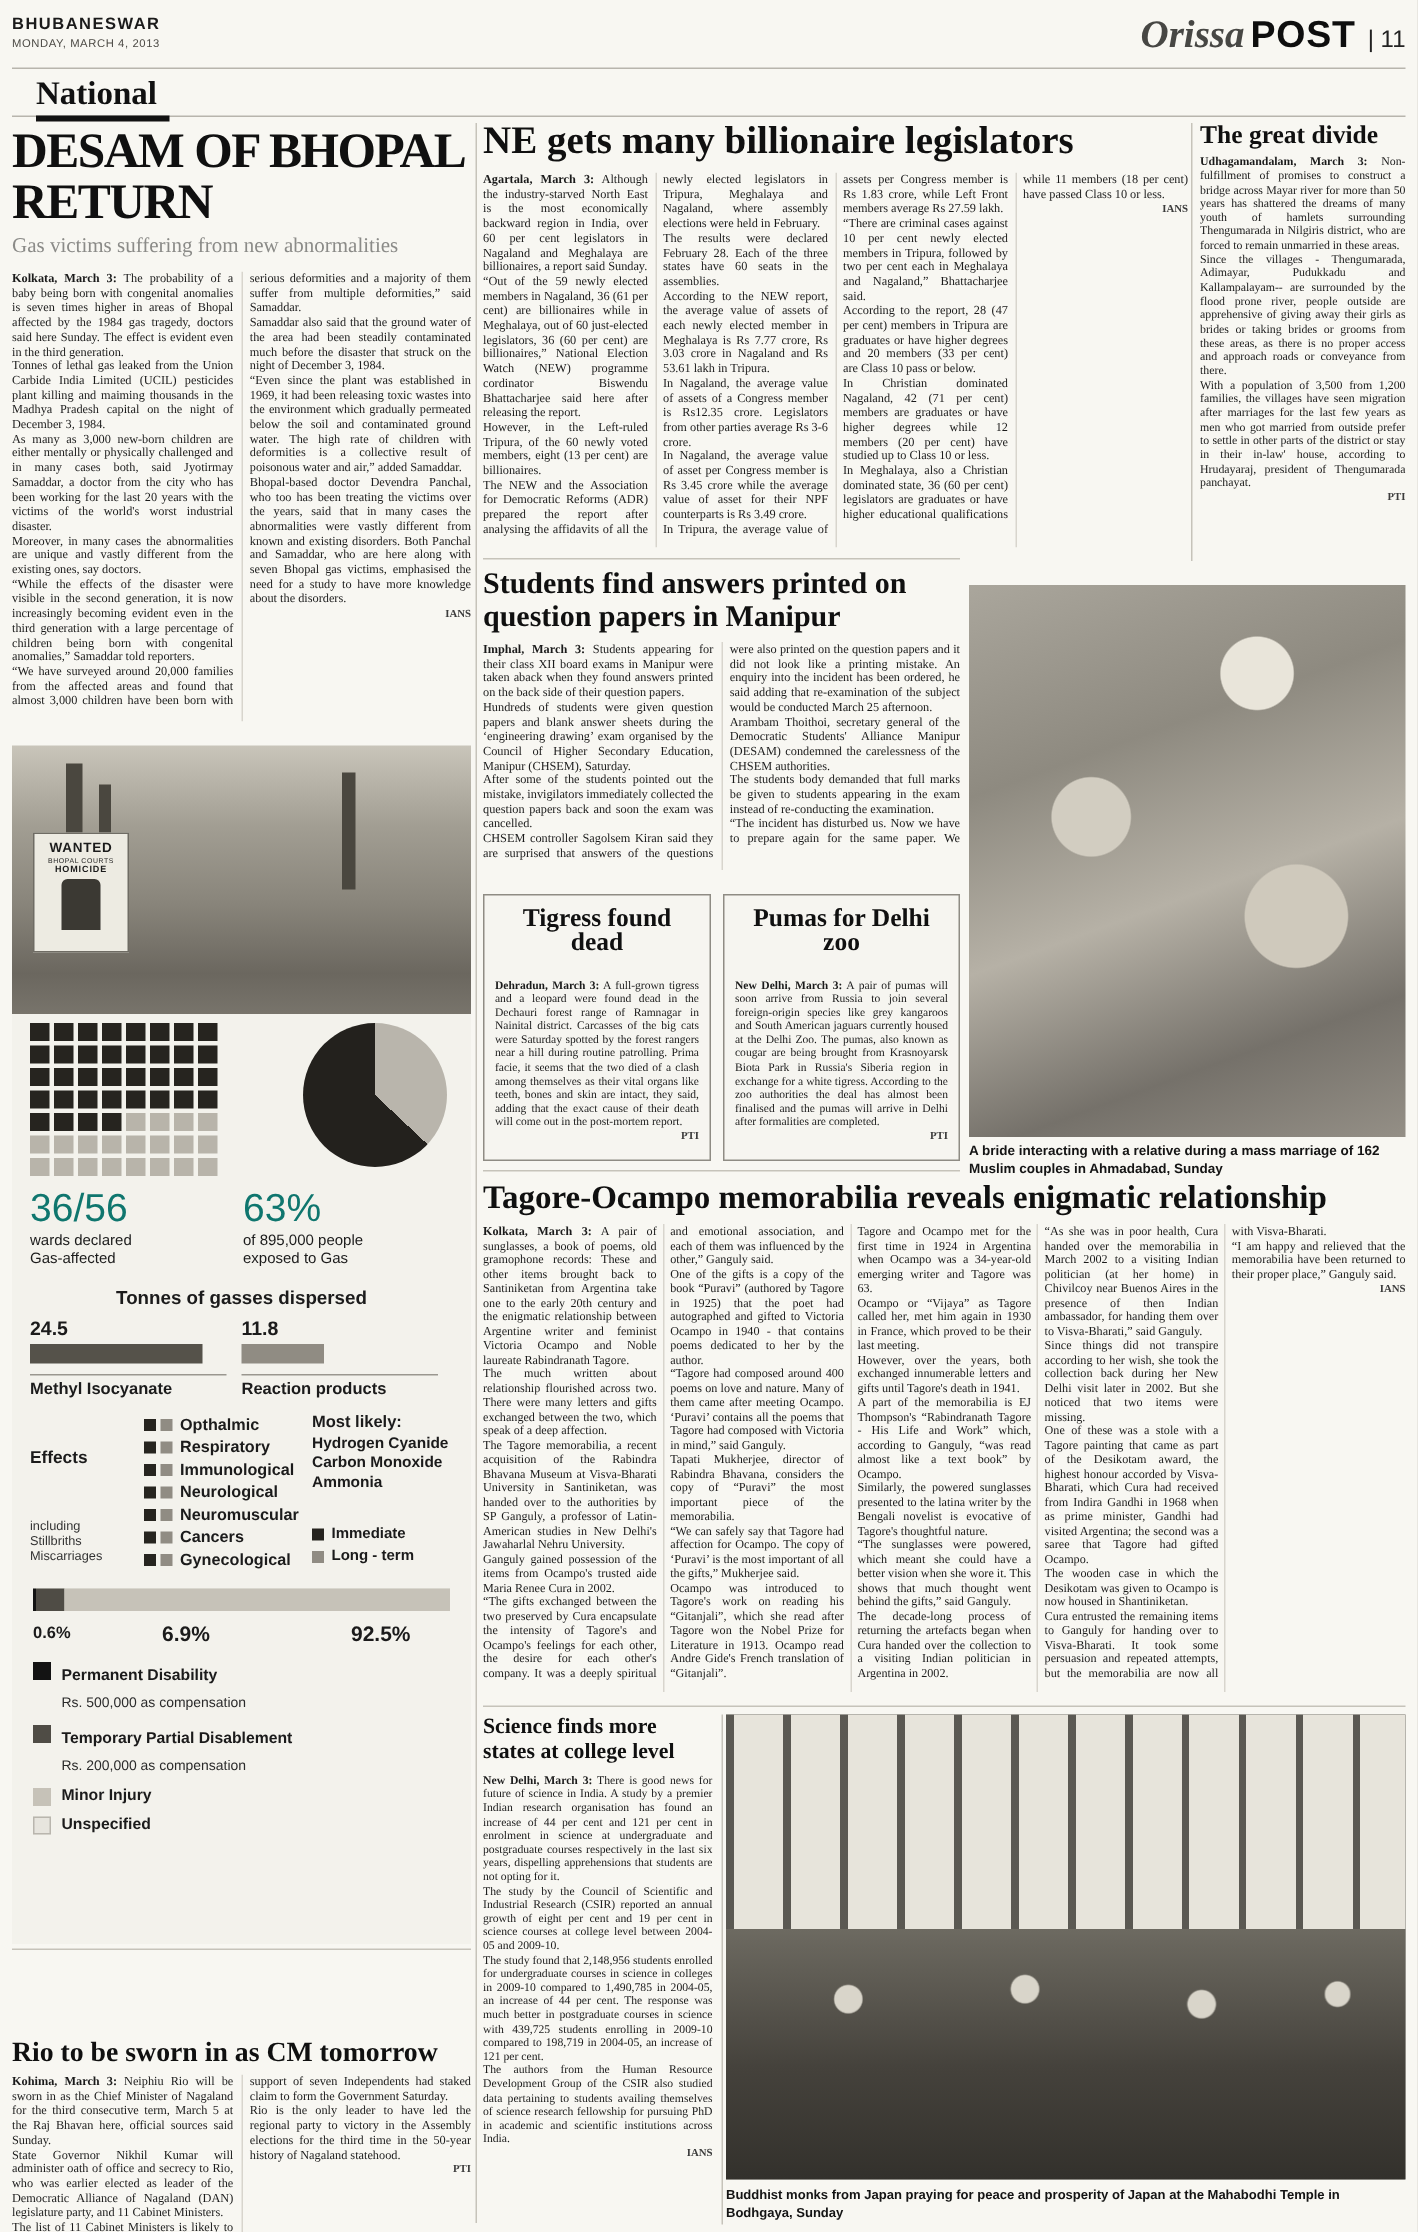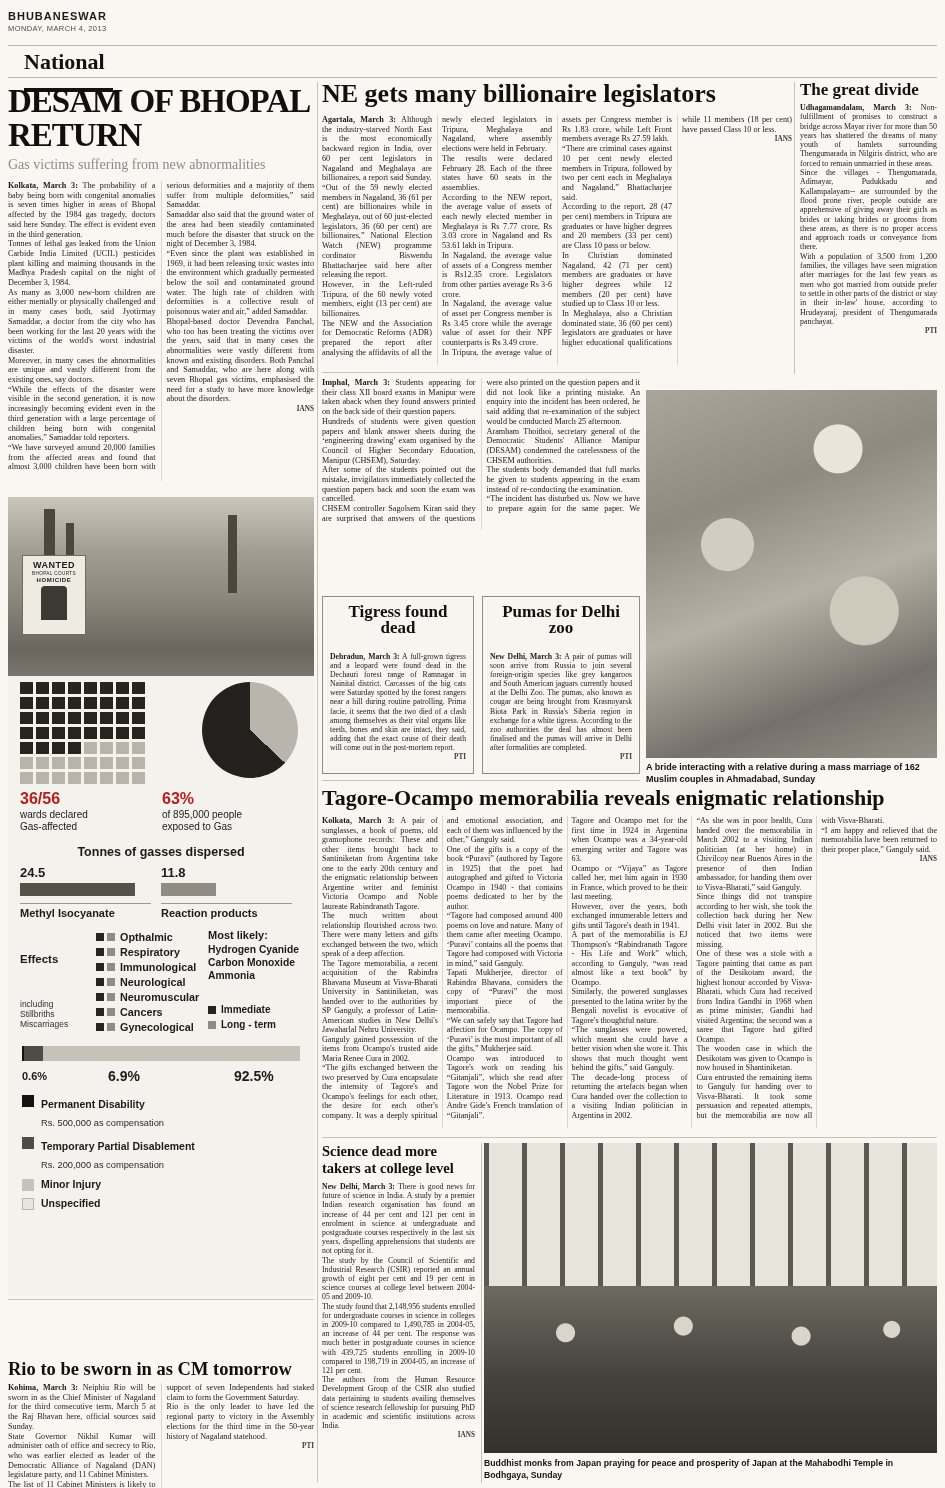--- a/index.html
+++ b/index.html
@@ -17,21 +17,21 @@
     border-bottom:1px solid #b8b5ad; display:flex; justify-content:space-between; }
   .mh-city { font-family:"Liberation Sans", sans-serif; font-weight:bold; font-size:11px; letter-spacing:1px; padding-top:4px; }
   .mh-date { font-family:"Liberation Sans", sans-serif; font-size:7.5px; color:#4c4a45; letter-spacing:.4px; margin-top:2px; }
   .brand { text-align:right; white-space:nowrap; padding-top:2px; }
   .brand-orissa { font-family:"Liberation Serif", serif; font-style:italic; font-weight:bold; font-size:26px; color:#474744; }
   .brand-post { font-family:"Liberation Sans", sans-serif; font-weight:bold; font-size:25px; color:#0e0e0e; letter-spacing:.5px; }
   .brand-page { font-family:"Liberation Sans", sans-serif; font-size:16px; color:#222; margin-left:4px; }
 
   .section-row { left:8px; top:47px; width:929px; height:31px; border-bottom:1px solid #b8b5ad; }
   .section-name { display:inline-block; margin-left:16px; font-weight:bold; font-size:22px;
-    padding:2px 8px 13px 0; border-bottom:4px solid #121212; color:#111; }
+    padding:2px 8px 2px 0; border-bottom:4px solid #121212; color:#111; }
 
   
   .hl { margin:0; font-weight:bold; color:#101010; font-family:"Liberation Serif", serif; }
   .bt { font-size:8.2px; line-height:9.7px; text-align:justify; overflow:hidden; column-fill:auto;
         column-rule:1px solid #d8d5cd; }
   .bt p { margin:0; }
   .rest { white-space:pre-line; }
   .dateline { font-weight:bold; }
   .credit { text-align:right; font-weight:bold; font-size:7.2px; color:#3c3c3c; padding-top:1px; }
   .cols2 { column-count:2; column-gap:11px; }
@@ -83,21 +83,21 @@
 
   
   .ig { background:#f3f2ec; font-family:"Liberation Sans", sans-serif; }
   .ig-top { display:flex; justify-content:space-between; align-items:flex-start; padding:6px 10px 0 12px; height:110px; }
   .waffle { display:grid; grid-template-columns:repeat(8,13px); grid-auto-rows:12px; gap:3px; }
   .wcell { background:#b8b4aa; }
   .wcell.on { background:#26241f; }
   .pie { width:96px; height:96px; border-radius:50%; margin-right:6px; }
   .ig-stats { display:flex; padding:4px 10px 0 12px; }
   .stat { flex:1; }
-  .stat-big { font-size:16px; font-weight:bold; color:#b91c1c; }
+  .stat-big { font-size:26px; font-weight:normal; color:#0f766e; }
   .stat-sub { font-size:10px; line-height:12px; white-space:pre-line; margin-top:1px; }
   .ig-gastitle { text-align:center; font-weight:bold; font-size:12.5px; margin:12px 0 6px; }
   .tonnes { display:flex; padding:0 12px; }
   .tonne { flex:1; padding-right:10px; }
   .tonne-val { font-size:13px; font-weight:bold; margin-bottom:3px; }
   .tonne-bar { height:13px; background:#55524a; }
   .tonne-bar.light { background:#908c83; }
   .tonne-name { font-size:11px; font-weight:bold; border-top:1px solid #9a978f; margin-top:7px; padding-top:3px; }
   .fx { display:flex; padding:10px 12px 0; }
   .fx-left { width:76px; }
@@ -138,20 +138,25 @@
 </head>
 <body>
 
 <div class="page">
 
   <header class="abs masthead">
     <div>
       <div class="mh-city">BHUBANESWAR</div>
       <div class="mh-date">MONDAY, MARCH 4, 2013</div>
     </div>
+    <div class="brand">
+      <span class="brand-orissa">Orissa</span>
+      <span class="brand-post">POST</span>
+      <span class="brand-page">| 11</span>
+    </div>
   </header>
 
   <div class="abs section-row">
     <span class="section-name">National</span>
   </div>
 
   <div class="divider" style="left:317px;top:82px;width:1px;height:1400px;"></div>
   <div class="divider" style="left:794px;top:82px;width:1px;height:292px;"></div>
   <div class="divider" style="left:322px;top:372px;width:318px;height:1px;"></div>
   <div class="divider" style="left:322px;top:780px;width:318px;height:1px;"></div>
@@ -402,20 +407,21 @@
     <h2 class="hl hl-divide">The great divide</h2>
     <div class="bt" style="height:268px;font-size:7.9px;line-height:9.3px;">
       <p><b class="dateline">Udhagamandalam, March 3:</b> <span>Non-fulfillment of promises to construct a bridge across Mayar river for more than 50 years has shattered the dreams of many youth of hamlets surrounding Thengumarada in Nilgiris district, who are forced to remain unmarried in these areas.</span></p>
       <div class="rest">Since the villages - Thengumarada, Adimayar, Pudukkadu and Kallampalayam-- are surrounded by the flood prone river, people outside are apprehensive of giving away their girls as brides or taking brides or grooms from these areas, as there is no proper access and approach roads or conveyance from there.
 With a population of 3,500 from 1,200 families, the villages have seen migration after marriages for the last few years as men who got married from outside prefer to settle in other parts of the district or stay in their in-law' house, according to Hrudayaraj, president of Thengumarada panchayat.</div>
       <div class="credit">PTI</div>
     </div>
   </section>
 
   <section class="abs" style="left:322px;top:378px;width:318px;">
+    <h2 class="hl hl-students">Students find answers printed on question papers in Manipur</h2>
     <div class="bt cols2" style="height:152px;">
       <p><b class="dateline">Imphal, March 3:</b> <span>Students appearing for their class XII board exams in Manipur were taken aback when they found answers printed on the back side of their question papers.</span></p>
       <div class="rest">Hundreds of students were given question papers and blank answer sheets during the ‘engineering drawing’ exam organised by the Council of Higher Secondary Education, Manipur (CHSEM), Saturday.
 After some of the students pointed out the mistake, invigilators immediately collected the question papers back and soon the exam was cancelled.
 CHSEM controller Sagolsem Kiran said they are surprised that answers of the questions were also printed on the question papers and it did not look like a printing mistake. An enquiry into the incident has been ordered, he said adding that re-examination of the subject would be conducted March 25 afternoon.
 Arambam Thoithoi, secretary general of the Democratic Students' Alliance Manipur (DESAM) condemned the carelessness of the CHSEM authorities.
 The students body demanded that full marks be given to students appearing in the exam instead of re-conducting the examination.
 “The incident has disturbed us. Now we have to prepare again for the same paper. We should not be made to suffer because of their mistake,” students said.</div>
 
     </div>
@@ -464,21 +470,21 @@
 Since things did not transpire according to her wish, she took the collection back during her New Delhi visit later in 2002. But she noticed that two items were missing.
 One of these was a stole with a Tagore painting that came as part of the Desikotam award, the highest honour accorded by Visva-Bharati, which Cura had received from Indira Gandhi in 1968 when as prime minister, Gandhi had visited Argentina; the second was a saree that Tagore had gifted Ocampo.
 The wooden case in which the Desikotam was given to Ocampo is now housed in Shantiniketan.
 Cura entrusted the remaining items to Ganguly for handing over to Visva-Bharati. It took some persuasion and repeated attempts, but the memorabilia are now all with Visva-Bharati.
 “I am happy and relieved that the memorabilia have been returned to their proper place,” Ganguly said.</div>
       <div class="credit">IANS</div>
     </div>
   </section>
 
   <section class="abs" style="left:322px;top:1143px;width:153px;">
-    <h2 class="hl hl-science">Science dead more takers at college level</h2>
+    <h2 class="hl hl-science">Science finds more states at college level</h2>
     <div class="bt" style="height:276px;font-size:7.8px;line-height:9.2px;">
       <p><b class="dateline">New Delhi, March 3:</b> <span>There is good news for future of science in India. A study by a premier Indian research organisation has found an increase of 44 per cent and 121 per cent in enrolment in science at undergraduate and postgraduate courses respectively in the last six years, dispelling apprehensions that students are not opting for it.</span></p>
       <div class="rest">The study by the Council of Scientific and Industrial Research (CSIR) reported an annual growth of eight per cent and 19 per cent in science courses at college level between 2004-05 and 2009-10.
 The study found that 2,148,956 students enrolled for undergraduate courses in science in colleges in 2009-10 compared to 1,490,785 in 2004-05, an increase of 44 per cent. The response was much better in postgraduate courses in science with 439,725 students enrolling in 2009-10 compared to 198,719 in 2004-05, an increase of 121 per cent.
 The authors from the Human Resource Development Group of the CSIR also studied data pertaining to students availing themselves of science research fellowship for pursuing PhD in academic and scientific institutions across India.</div>
       <div class="credit">IANS</div>
     </div>
   </section>
 
   <div class="photo monks-photo" style="left:484px;top:1143px;width:453px;height:310px;">

